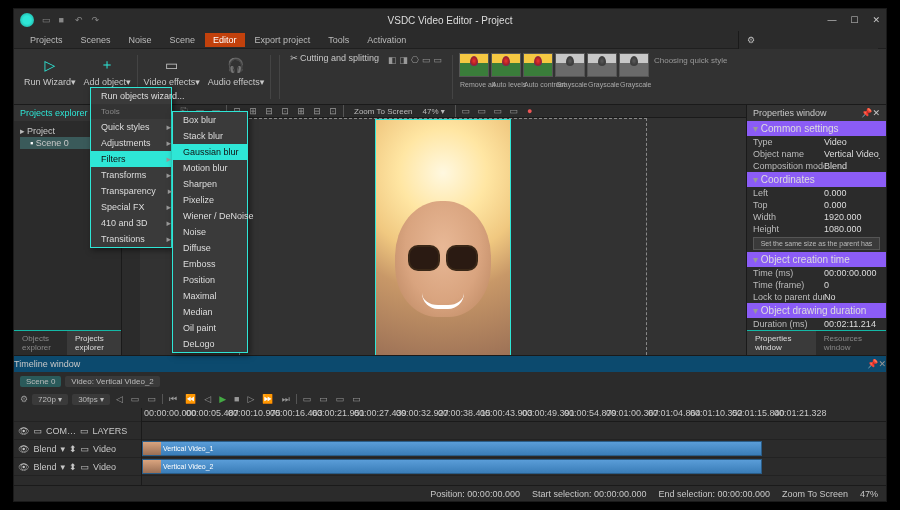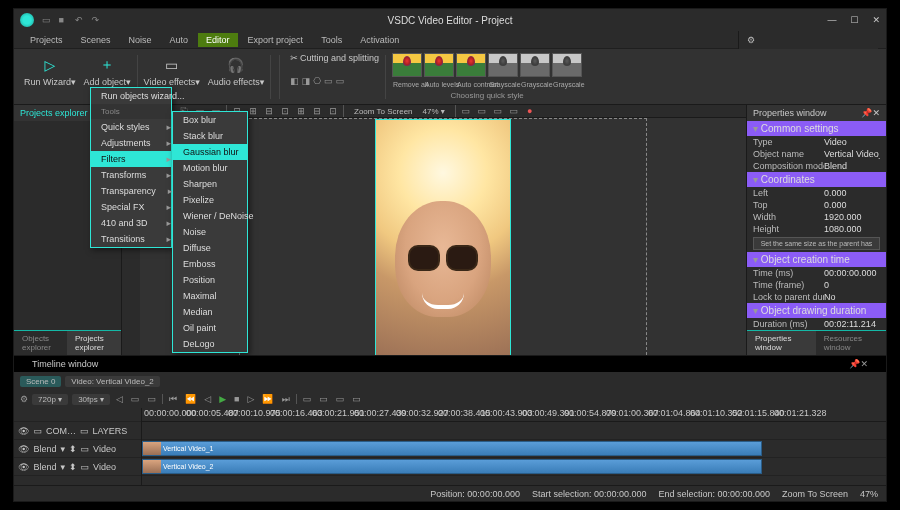--- a/index.html
+++ b/index.html
@@ -5,28 +5,28 @@
 *{margin:0;padding:0;box-sizing:border-box;font-family:"Segoe UI",Tahoma,sans-serif;font-size:9px;color:#c8c8c8;user-select:none}
 body{background:#000;width:900px;height:510px;overflow:hidden;position:relative}
 .win{position:absolute;left:13px;top:8px;width:874px;height:494px;background:#2b2b2b;display:flex;flex-direction:column;border:1px solid #1a1a1a}
 .tbar{height:22px;background:#2b2b2b;display:flex;align-items:center;padding:0 6px;position:relative}
 .tbar .logo{width:14px;height:14px;border-radius:50%;background:radial-gradient(circle,#2ee6d6 40%,#1a9d92);margin-right:8px}
 .tbar .qicons span{width:10px;height:10px;display:inline-block;margin-right:4px;font-size:9px;color:#888}
 .tbar .title{position:absolute;left:50%;transform:translateX(-50%);font-size:10px;color:#ddd}
 .tbar .winbtns{margin-left:auto;display:flex;gap:14px;font-size:11px;color:#bbb}
 .mbar{height:18px;display:flex;align-items:center;padding:0 8px;gap:2px;background:#2b2b2b;border-bottom:1px solid #1f1f1f}
 .mbar span{padding:2px 8px;font-size:9px;color:#bbb}
-.mbar span.act{background:#4d7c0f;color:#fff}
+.mbar span.act{background:#c2410c;color:#fff}
 .mbar .right{margin-left:auto;display:flex;gap:10px;color:#999}
 .ribbon{height:56px;background:#323232;display:flex;align-items:flex-start;padding:4px 6px;gap:4px;border-bottom:1px solid #1a1a1a}
 .rbtn{display:flex;flex-direction:column;align-items:center;padding:2px 4px;gap:2px;font-size:8px;color:#bbb}
 .rbtn .ic{width:20px;height:20px;display:flex;align-items:center;justify-content:center;font-size:14px}
 .rbtn.teal .ic{color:#2ee6d6}
 .rsep{width:1px;height:44px;background:#444;margin:2px 2px}
-.rsect{display:flex;flex-direction:column;gap:11px}
+.rsect{display:flex;flex-direction:row;gap:5px}
 .rsect .rtop{font-size:8px;color:#bbb;padding-left:4px}
 .rsect .thumbs{display:flex;gap:2px}
 .thumb{width:30px;height:24px;background:linear-gradient(#f5c842 40%,#3a7d3a 40%);border:1px solid #555;position:relative;display:flex;flex-direction:column}
 .thumb::after{content:'';position:absolute;top:2px;left:10px;width:8px;height:10px;background:radial-gradient(ellipse,#e33,#a22,#33a);border-radius:50% 50% 50% 50%/60% 60% 40% 40%}
 .thumb.gs{filter:grayscale(1)}
 .thumb .lbl{position:absolute;bottom:-12px;left:0;right:0;text-align:center;font-size:7px;color:#aaa;white-space:nowrap}
 .rsect .rbot{font-size:8px;color:#999;text-align:center;margin-top:3px}
 .body{flex:1;display:flex;position:relative;overflow:hidden}
 .left{width:108px;background:#2b2b2b;border-right:1px solid #1a1a1a;display:flex;flex-direction:column}
 .panelhdr{background:#333;padding:3px 6px;font-size:9px;color:#ccc;display:flex;align-items:center}
@@ -55,21 +55,21 @@
 .prow{display:flex;padding:1px 6px;align-items:center}
 .prow .k{flex:1;color:#bbb;white-space:nowrap;overflow:hidden}
 .prow .v{width:56px;color:#ddd;text-align:left;white-space:nowrap;overflow:hidden}
 .psec{padding:2px 6px;color:#ddd;background:#8b5cf6;font-size:10px}
 .psec::before{content:'▾ ';color:#999}
 .pbtn{margin:2px 6px;padding:2px;background:#3a3a3a;text-align:center;font-size:7px;color:#bbb;border:1px solid #555}
 .tabs{display:flex;background:#2b2b2b;border-top:1px solid #14b8a6}
 .tabs span{padding:3px 8px;font-size:8px;color:#888}
 .tabs span.act{background:#3a3a3a;color:#ddd}
 .bottom{height:130px;background:#2b2b2b;border-top:1px solid #1a1a1a;display:flex;flex-direction:column}
-.tlhdr{padding:3px 18px;background:#000000;font-size:9px;color:#2ee6d6;display:flex;align-items:center}
+.tlhdr{padding:3px 0;background:#0c4a6e;font-size:9px;color:#2ee6d6;display:flex;align-items:center}
 .tltb{height:18px;display:flex;align-items:center;padding:0 6px;gap:4px;background:#2b2b2b}
 .tltb .chip{padding:1px 6px;background:#3a3a3a;font-size:8px;color:#bbb;border-radius:2px}
 .tltb .pic{font-size:9px;color:#999;padding:0 2px}
 .tltracks{flex:1;display:flex}
 .tlleft{width:128px;background:#2b2b2b;border-right:1px solid #1a1a1a;font-size:8px}
 .tlrow{height:18px;display:flex;align-items:center;padding:0 4px;gap:4px;border-bottom:1px solid #222}
 .tlright{flex:1;position:relative;overflow:hidden}
 .ruler{height:14px;background:#2b2b2b;border-bottom:1px solid #1a1a1a;position:relative;font-size:6px;color:#777;white-space:nowrap;overflow:hidden;padding-left:2px}
 .ruler span{display:inline-block;width:42px}
 .track{height:18px;border-bottom:1px solid #222;position:relative}
@@ -100,21 +100,21 @@
       <span>—</span>
       <span>☐</span>
       <span>✕</span>
     </div>
   </div>
 
   <div class="mbar" id="mbar">
       <span>Projects</span>
       <span>Scenes</span>
       <span>Noise</span>
-      <span>Auto</span>
+      <span>Scene</span>
       <span class="act">Editor</span>
       <span>Export project</span>
       <span>Tools</span>
       <span>Activation</span>
       <div class="right">
         <span>?</span>
         <span>⚙</span>
         <span>Options</span>
       </div>
     </div>
@@ -173,20 +173,24 @@
             <div class="lbl">Grayscale</div>
           </div>
         </div>
       <div class="rbot">Choosing quick style</div>
     </div>
   </div>
 
   <div class="body">
     <div class="left">
       <div class="panelhdr teal">Projects explorer</div>
+      <div class="tree">
+        <div class="item">▸ <span>Project</span></div>
+        <div class="item sel">▪ <span>Scene 0</span></div>
+      </div>
       <div style="flex:1"></div>
       <div class="tabs">
         <span>Objects explorer</span>
         <span class="act">Projects explorer</span>
       </div>
     </div>
 
     <div class="vtools">
       <span>T</span>
       <span>▭</span>

